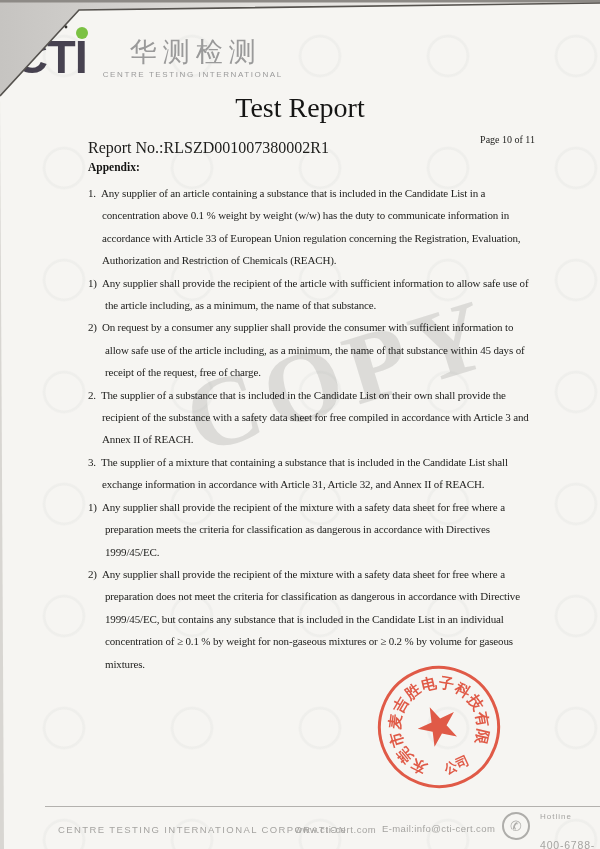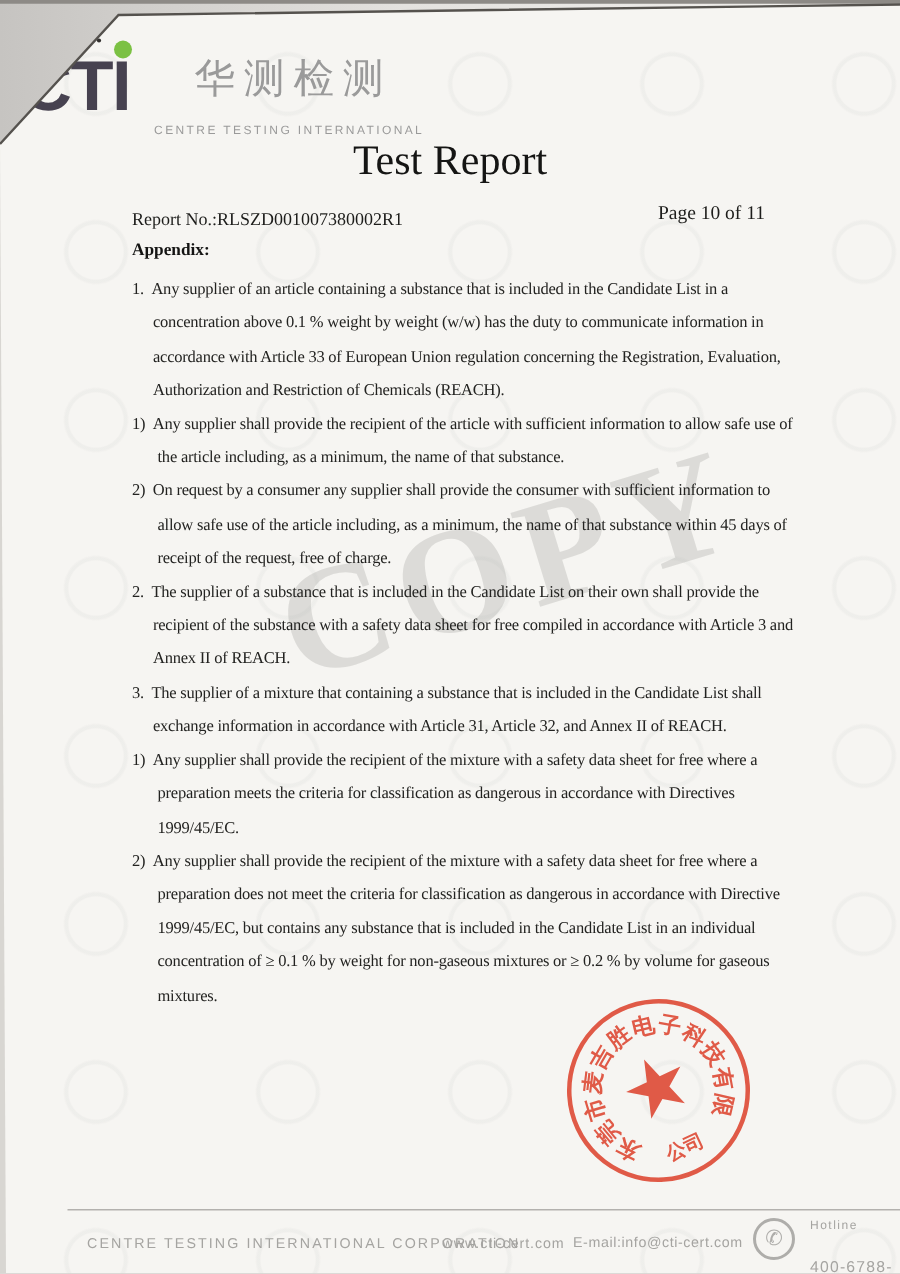--- a/index.html
+++ b/index.html
@@ -22,27 +22,27 @@
 
   
   .logo{position:absolute;left:14px;top:34px;display:flex;align-items:flex-start;z-index:2;}
   .logo-cti{
     position:relative;font-family:"Liberation Sans",sans-serif;font-weight:bold;
     font-size:47px;line-height:46px;letter-spacing:-1px;color:#474250;
   }
   .logo-dot{position:absolute;right:-1px;top:-7px;width:12px;height:12px;border-radius:50%;background:#7bc143;}
   .logo-right{margin-left:16px;padding-top:5px;}
   .logo-cn{font-size:27px;line-height:27px;color:#9a9a9a;letter-spacing:6px;font-family:"Liberation Sans",sans-serif;margin-left:27px;}
-  .logo-sub{margin-top:16px;font-size:8px;color:#9a9a9a;letter-spacing:1.6px;font-family:"Liberation Sans",sans-serif;}
+  .logo-sub{margin-top:4px;font-size:8px;color:#9a9a9a;letter-spacing:1.6px;font-family:"Liberation Sans",sans-serif;}
 
   
   .title{position:absolute;left:0;right:0;top:92px;text-align:center;
     font-size:28px;font-weight:normal;color:#151514;z-index:2;}
-  .report-no{position:absolute;left:88px;top:139px;font-size:12px;color:#1d1d1b;z-index:2;}
-  .page-info{position:absolute;right:90px;top:134px;font-size:13px;color:#1d1d1b;z-index:2;}
+  .report-no{position:absolute;left:88px;top:139px;font-size:16px;color:#1d1d1b;z-index:2;}
+  .page-info{position:absolute;right:65px;top:134px;font-size:10px;color:#1d1d1b;z-index:2;}
   .appendix{position:absolute;left:88px;top:161px;font-size:11.5px;font-weight:bold;color:#141413;z-index:2;}
 
   
   .paras{position:absolute;left:88px;top:182px;width:450px;z-index:2;
     font-size:11px;line-height:22.4px;color:#232321;letter-spacing:-0.15px;}
   .para{padding-left:14px;text-indent:-14px;}
   .para.lvl1{padding-left:17px;text-indent:-17px;}
   .para .marker{padding-right:5px;}
 
   

